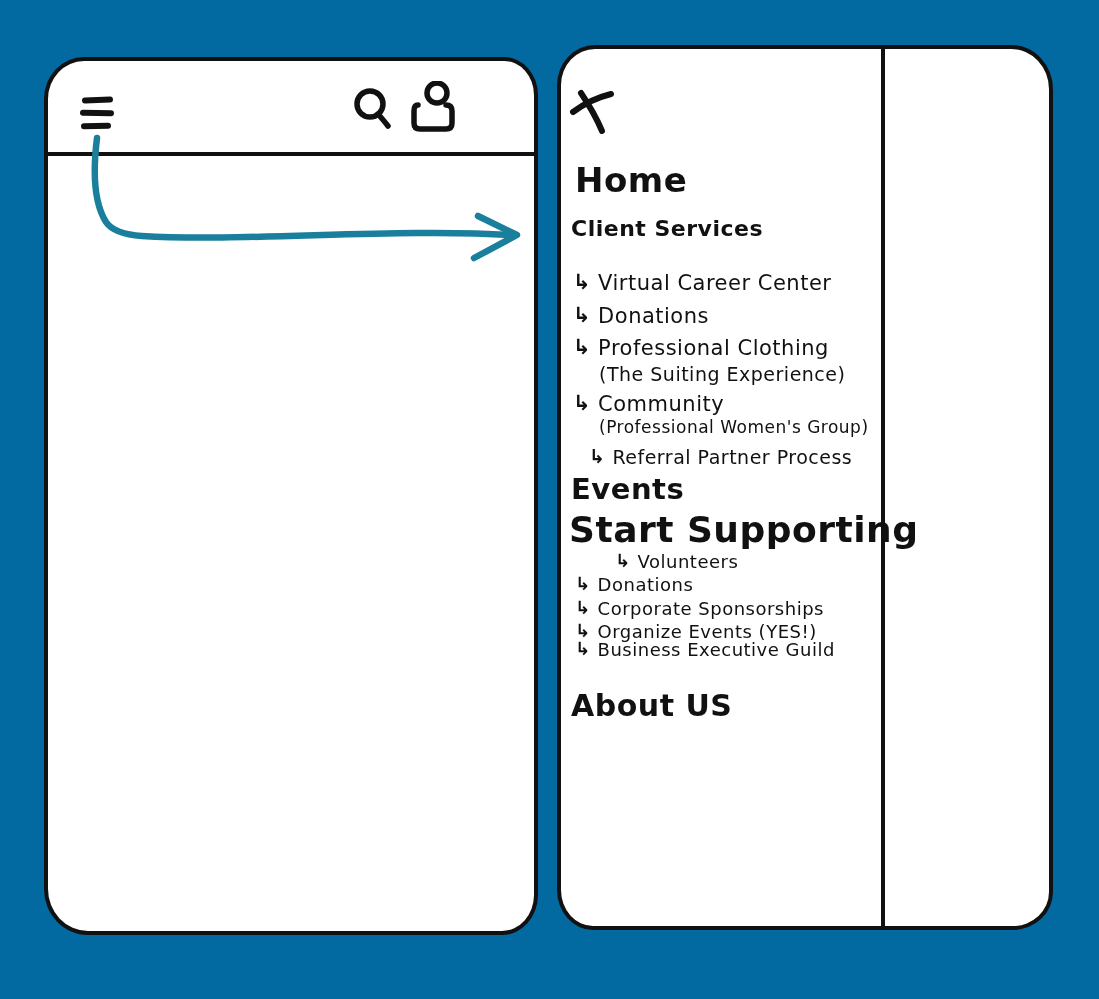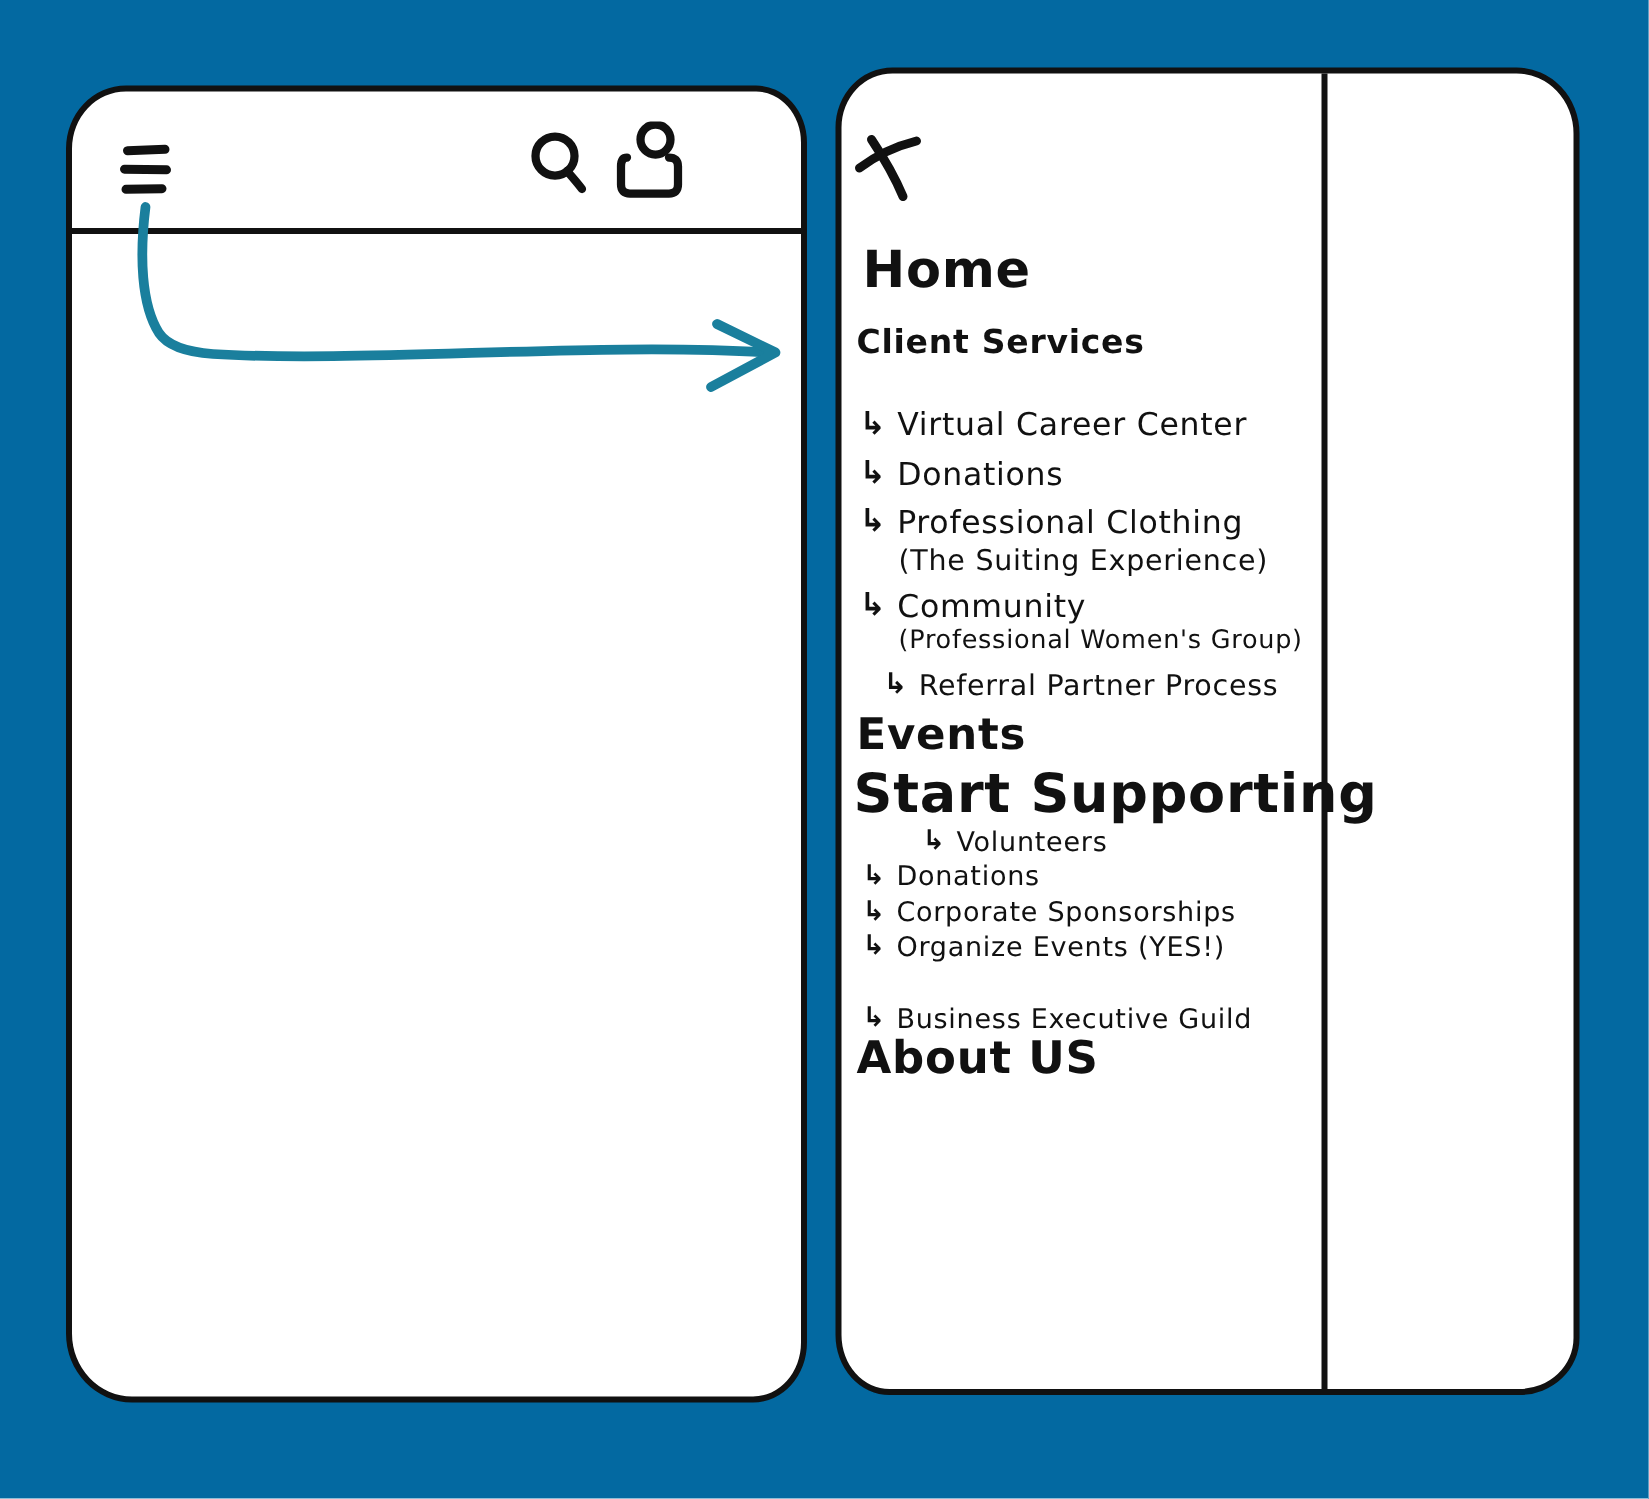--- a/index.html
+++ b/index.html
@@ -56,21 +56,21 @@
   .mi-5 .note{font-size:19px;margin-top:3px;}
   .mi-6 {left:12px;top:343px;font-size:21px;}
   .mi-6 .note{font-size:17px;margin-top:1px;}
   .mi-7 {left:12px;top:397px;font-size:19px;margin-left:16px;}
   .mi-8 {left:10px;top:423px;font-size:29px;}
   .mi-9 {left:8px; top:460px;font-size:36px;}
   .mi-10{left:14px;top:502px;font-size:18px;margin-left:40px;}
   .mi-11{left:14px;top:525px;font-size:18px;}
   .mi-12{left:14px;top:549px;font-size:18px;}
   .mi-13{left:14px;top:572px;font-size:18px;}
-  .mi-14{left:14px;top:620px;font-size:18px;}
+  .mi-14{left:14px;top:590px;font-size:18px;}
   .mi-15{left:10px;top:639px;font-size:30px;}
 </style>
 </head>
 <body>
 
 <div class="canvas">
 
   <div class="phone phone-left">
 
     <div class="hamburger">

